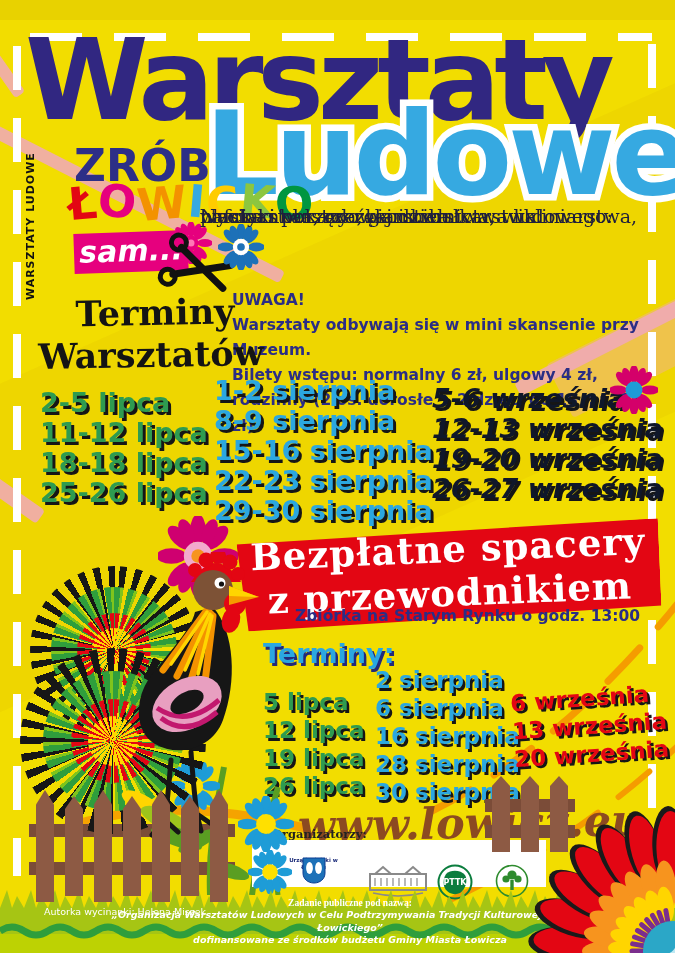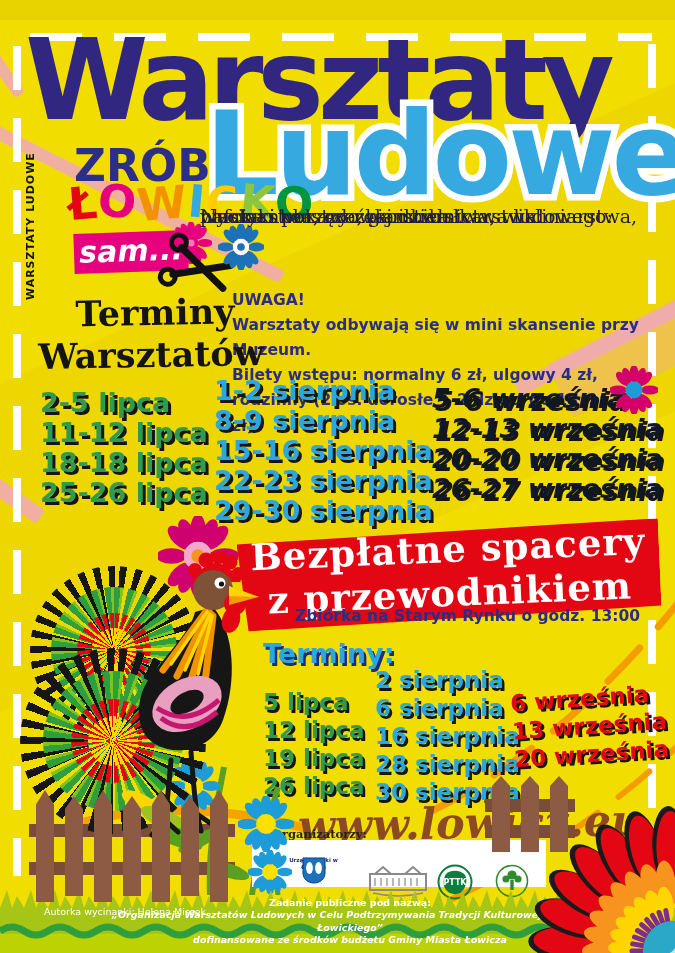--- a/index.html
+++ b/index.html
@@ -87,21 +87,21 @@
            font-family:"DejaVu Serif",serif;color:#8c4a21;transform:rotate(-1deg);white-space:nowrap;}
   .org-label{left:272px;top:827px;font-size:11.5px;font-weight:bold;color:#222;
              font-family:"DejaVu Serif",serif;}
   .logo-bar{left:252px;top:840px;width:294px;height:47px;background:#fff;display:flex;
             align-items:center;justify-content:space-around;padding:2px 6px;}
   .logo-bar .lg{position:static;display:flex;flex-direction:column;align-items:center;}
   .crest-cap{position:static;font-size:5.5px;font-weight:bold;color:#1d2d7a;text-align:center;width:54px;line-height:1.1;}
   .fineprint{left:105px;top:897px;width:490px;text-align:center;color:#fff;font-size:9.5px;
              font-weight:bold;line-height:1.3;}
   .fineprint div{position:static;font-style:italic;}
-  .fineprint div:first-child{font-style:normal;}
+  .fineprint div:first-child{font-style:normal;font-family:Liberation Serif, serif;}
   .author{left:44px;top:906px;font-size:9.5px;color:#fff;}
 
   
   .fence{display:flex;gap:11px;align-items:flex-start;}
   .fence::before,.fence::after{content:"";position:absolute;left:-7px;right:-7px;height:13px;background:#7b4c38;}
   .fence::before{top:30%;} .fence::after{top:64%;}
   .picket{position:relative;width:18px;background:#8d5a44;z-index:1;
           clip-path:polygon(50% 0,100% 13%,100% 100%,0 100%,0 13%);}
   .fence-l{left:36px;top:790px;height:112px;}
   .fence-l .picket{height:112px;}
@@ -219,21 +219,21 @@
   <div class="dates wk-aug">
       <div>1-2 sierpnia</div>
       <div>8-9 sierpnia</div>
       <div>15-16 sierpnia</div>
       <div>22-23 sierpnia</div>
       <div>29-30 sierpnia</div>
     </div>
   <div class="dates wk-sep">
       <div>5-6 września</div>
       <div>12-13 września</div>
-      <div>20-20 września</div>
+      <div>19-20 września</div>
       <div>26-27 września</div>
     </div>
   <svg width="48" height="48" style="left:610px;top:366px;color:#d4006a;--c:#1e9cd7;--c2:#1e9cd7">
       <use href="#daisy"></use>
     </svg>
 
   <svg width="80" height="80" style="left:158px;top:516px;color:#cf0070;--c:#f2a9cd;--c2:#f7941e">
       <use href="#daisy"></use>
     </svg>
 

